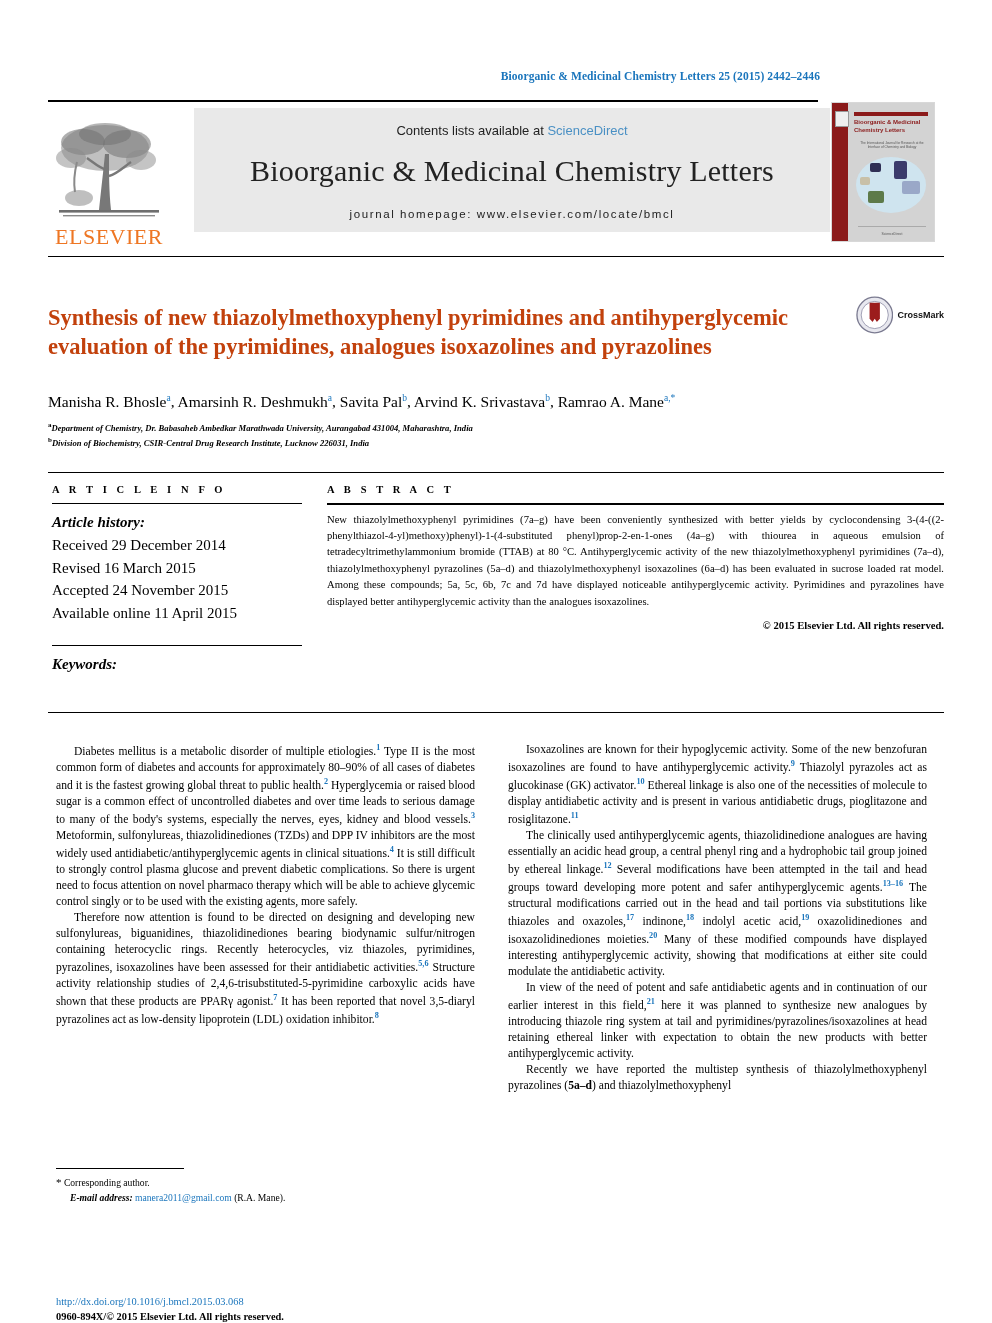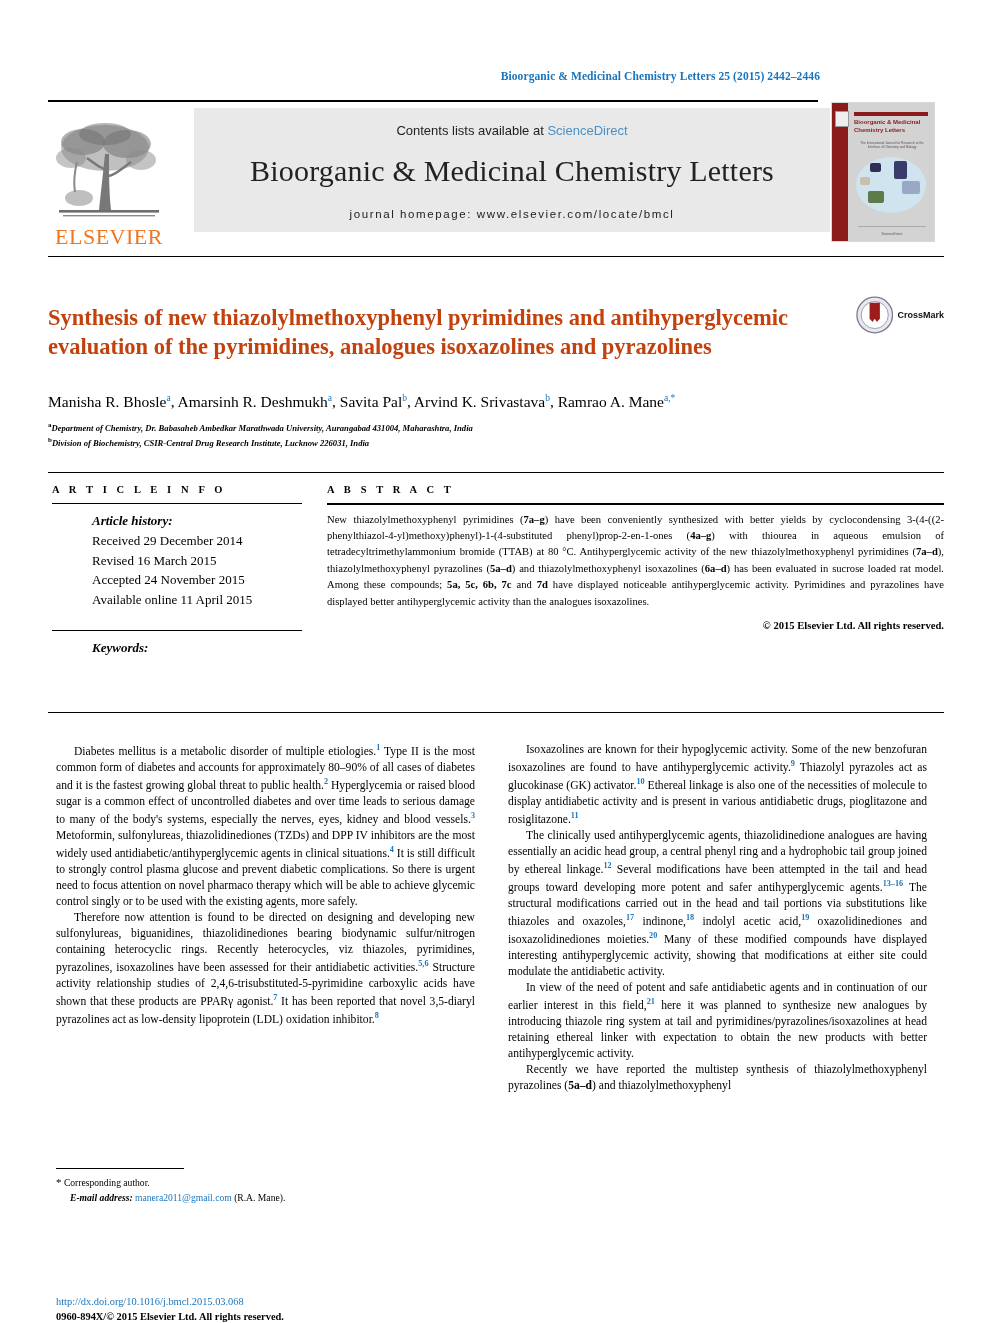--- a/index.html
+++ b/index.html
@@ -217,37 +217,36 @@
     letter-spacing: 3.6px;
     color: #000;
     margin-bottom: 8px;
   }
   .thin-rule {
     height: 1px; background: #000; width: 100%;
     margin-bottom: 7px;
   }
   .thin-rule.abs { height: 1.5px; }
   .info-block {
-    font-size: 13px;
+    font-size: 15px;
     line-height: 1.52;
-    margin-left: 40px;
   }
   .info-block .lbl {
     font-style: italic;
     font-weight: bold;
   }
   .info-gap { height: 14px; }
   .kw-rule { height: 1px; background: #000; width: 100%; margin: 6px 0 7px 0;}
   .abstract-text {
     font-size: 10.6px;
     line-height: 1.55;
     text-align: justify;
     color: #000;
   }
-  .abstract-text b { font-weight: bold; }
+  .abstract-text b { font-weight: normal; }
   .copyright {
     margin-top: 10px;
     font-size: 10.6px;
     text-align: right;
     font-weight: bold;
   }
 
   
   .body-rule {
     position: absolute;

